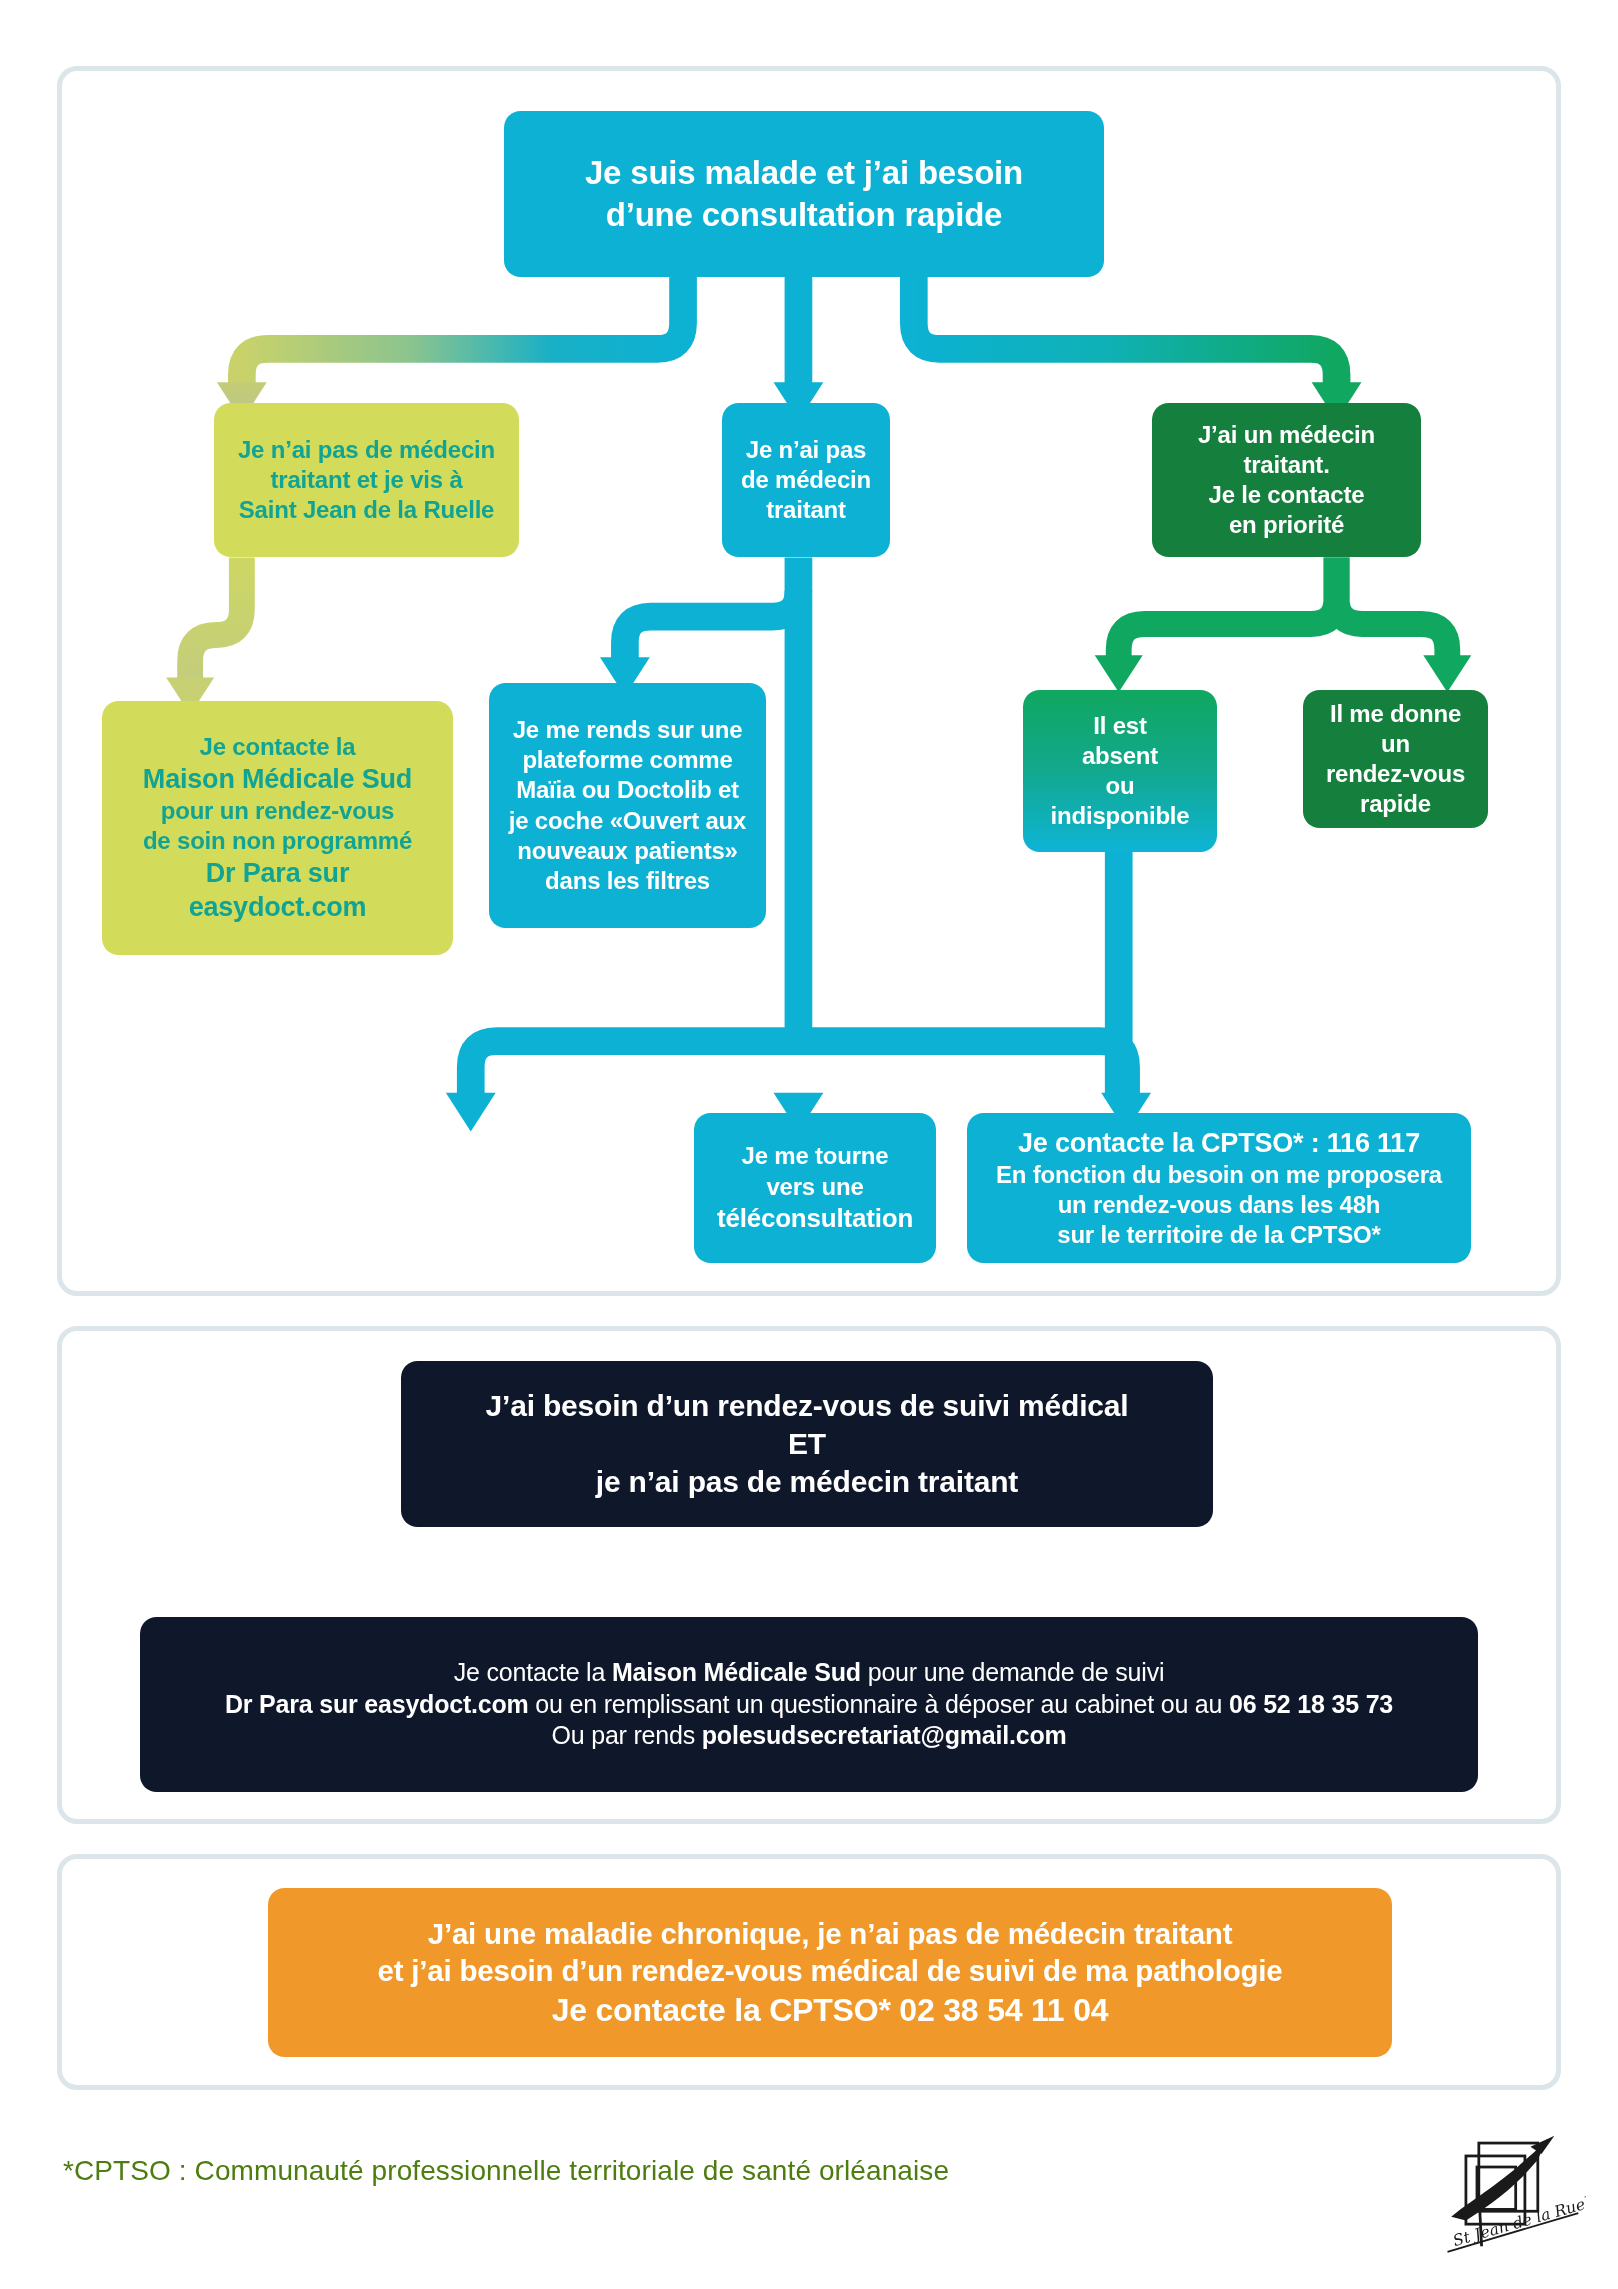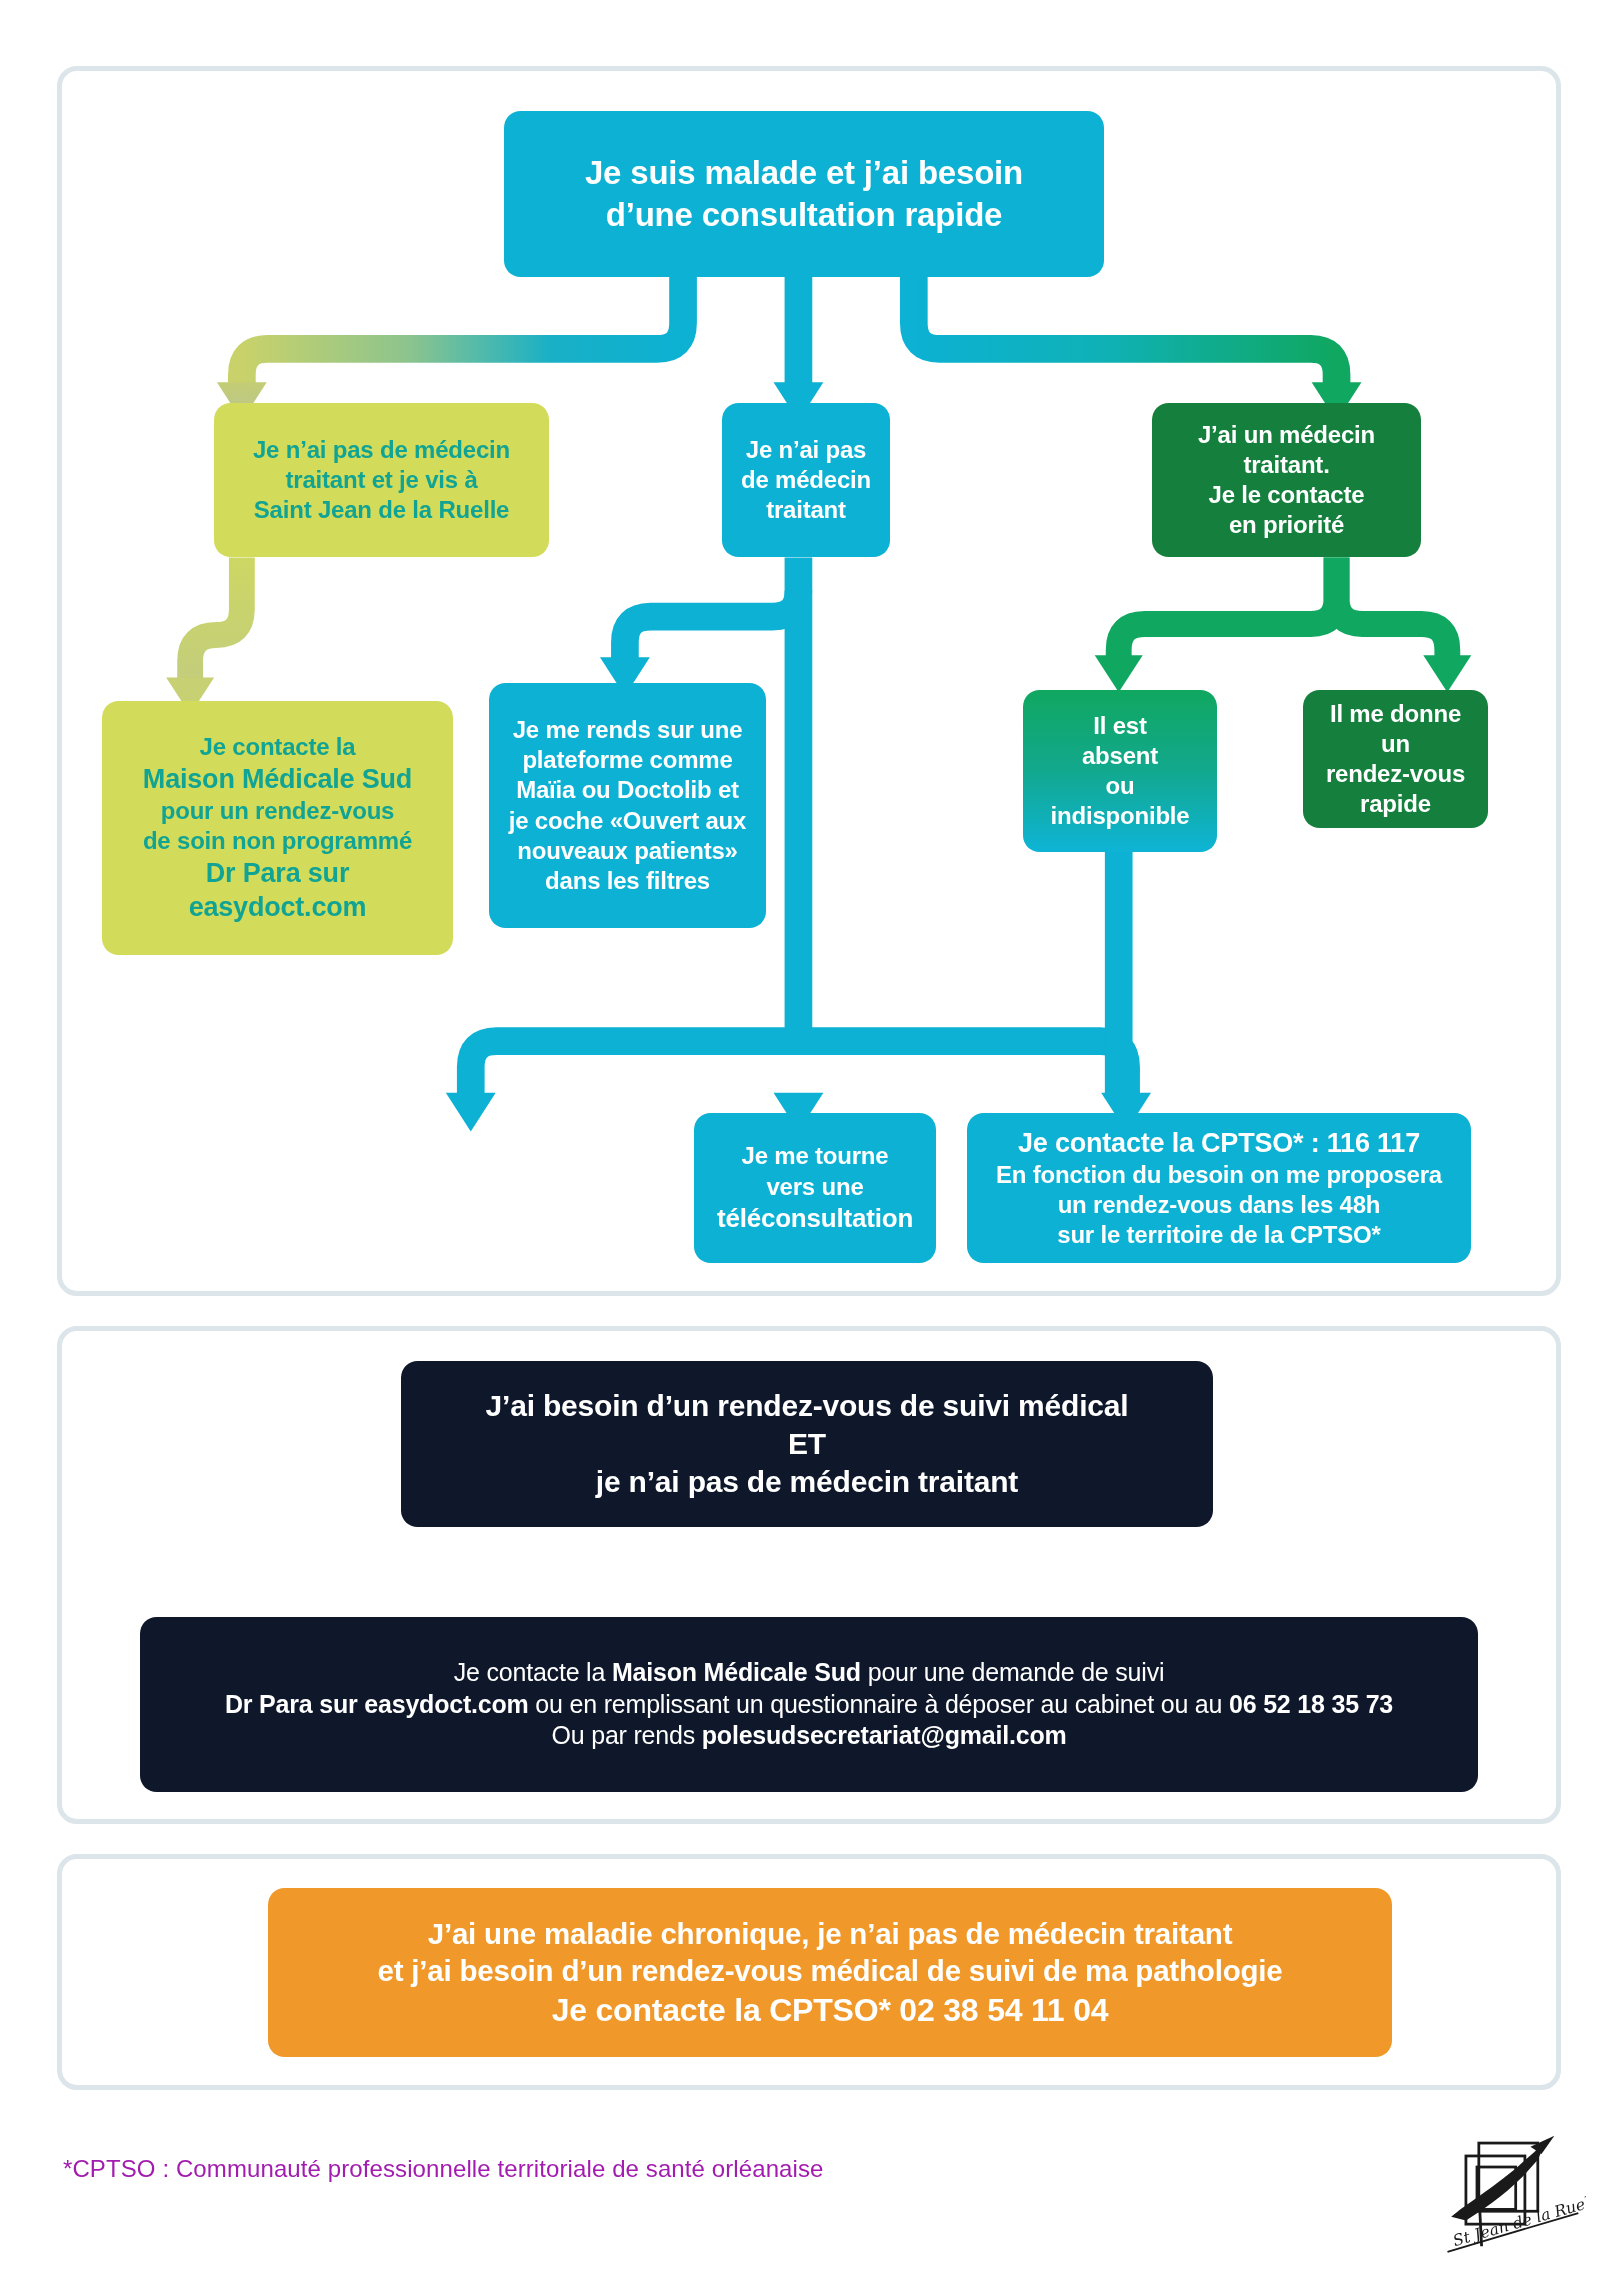--- a/index.html
+++ b/index.html
@@ -44,22 +44,22 @@
   .lime b{ color: #11a393; }
   .green { background: #15803d; }
   .green-grad { background: linear-gradient(180deg, #10a760 0%, #12a88c 48%, #0eb4d6 100%); }
   .pink  { background: #0f172a; }
   .orange{ background: #f0992a; }
 
   
   #footnote {
     position: absolute;
     left: 63px; top: 2155px;
-    font-size: 24px;
-    color: #a21caf;
+    font-size: 28px;
+    color: #4d7c0f;
     font-weight: 400;
     letter-spacing: 0.1px;
     font-family: "Liberation Sans", "DejaVu Sans", sans-serif;
   }
   #logo { position: absolute; right: 33px; top: 2132px; width: 148px; height: 129px; }
 </style>
 </head>
 <body>
 
 <div id="page">
@@ -127,21 +127,21 @@
     <polygon points="854,1712 900,1712 877,1750" fill="#e879ad"></polygon>
   </svg>
 
   <div class="node blue" id="n-root" style="left:504px; top:111px; width:600px; height:166px; font-size:33px;">
     <span class="t">
       <span>Je suis malade et j’ai besoin</span><br>
       <span>d’une consultation rapide</span>
     </span>
   </div>
 
-  <div class="node lime" id="n-branch-left" style="left:214px; top:403px; width:335px; height:154px; font-size:24px;">
+  <div class="node lime" id="n-branch-left" style="left:214px; top:403px; width:305px; height:154px; font-size:24px;">
     <span class="t">
       <span>Je n’ai pas de médecin</span><br>
       <span>traitant et je vis à</span><br>
       <span>Saint Jean de la Ruelle</span>
     </span>
   </div>
 
   <div class="node blue" id="n-branch-middle" style="left:722px; top:403px; width:168px; height:154px; font-size:24px;">
     <span class="t">
       <span>Je n’ai pas</span><br>

